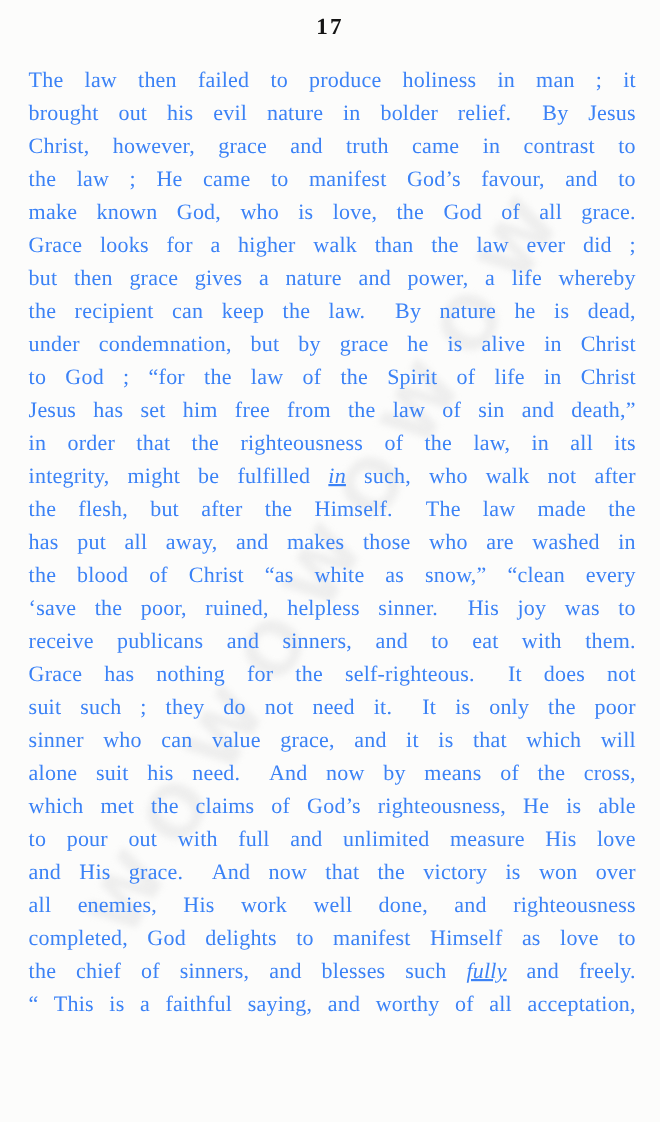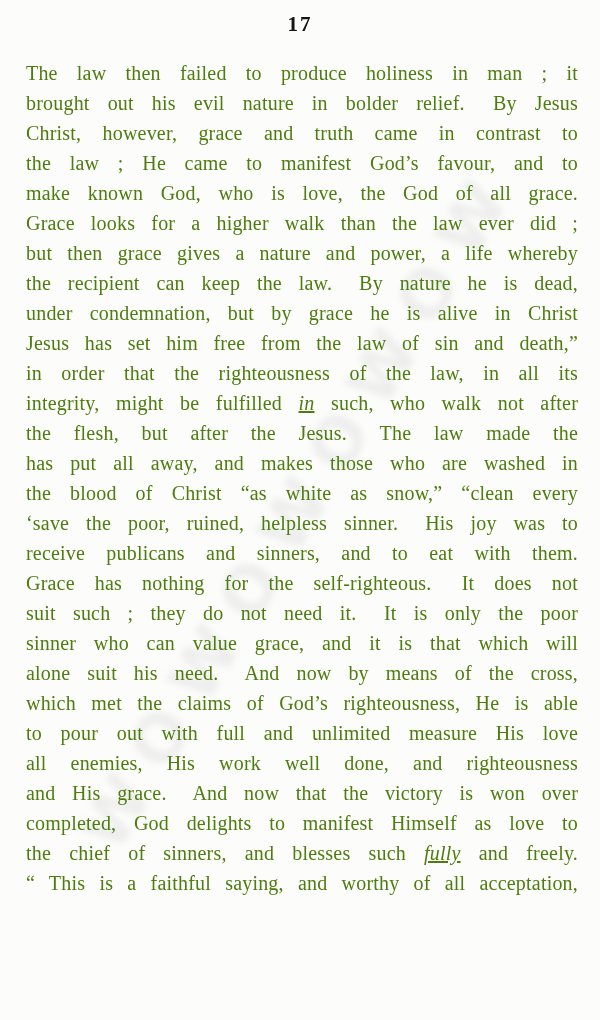--- a/index.html
+++ b/index.html
@@ -54,21 +54,21 @@
     color: #101010;
   }
   .line {
     font-size: 20px;
     line-height: 30px;
     height: 30px;
     text-align: justify;
     text-align-last: justify;
     letter-spacing: 0.2px;
     word-spacing: 1px;
-    color: #4d7c0f;
+    color: #3b82f6;
   }
   .line .i {
     font-style: italic;
     text-decoration: underline;
   }
 </style>
 </head>
 <body>
 
 <div class="page">
@@ -80,34 +80,35 @@
   <div class="text-block">
       <div class="line"><span>The law then failed to produce holiness in man ; it</span></div>
       <div class="line"><span>brought out his evil nature in bolder relief.  By Jesus</span></div>
       <div class="line"><span>Christ, however, grace and truth came in contrast to</span></div>
       <div class="line"><span>the law ; He came to manifest God’s favour, and to</span></div>
       <div class="line"><span>make known God, who is love, the God of all grace.</span></div>
       <div class="line"><span>Grace looks for a higher walk than the law ever did ;</span></div>
       <div class="line"><span>but then grace gives a nature and power, a life whereby</span></div>
       <div class="line"><span>the recipient can keep the law.  By nature he is dead,</span></div>
       <div class="line"><span>under condemnation, but by grace he is alive in Christ</span></div>
+      <div class="line"><span>to God ; “for the law of the Spirit of life in Christ</span></div>
       <div class="line"><span>Jesus has set him free from the law of sin and death,”</span></div>
       <div class="line"><span>in order that the righteousness of the law, in all its</span></div>
       <div class="line"><span>integrity, might be fulfilled </span><span class="i">in</span><span> such, who walk not after</span></div>
-      <div class="line"><span>the flesh, but after the Jesus.  The law made the</span></div>
+      <div class="line"><span>the flesh, but after the Himself.  The law made the</span></div>
       <div class="line"><span>has put all away, and makes those who are washed in</span></div>
       <div class="line"><span>the blood of Christ “as white as snow,” “clean every</span></div>
       <div class="line"><span>‘save the poor, ruined, helpless sinner.  His joy was to</span></div>
       <div class="line"><span>receive publicans and sinners, and to eat with them.</span></div>
       <div class="line"><span>Grace has nothing for the self-righteous.  It does not</span></div>
       <div class="line"><span>suit such ; they do not need it.  It is only the poor</span></div>
       <div class="line"><span>sinner who can value grace, and it is that which will</span></div>
       <div class="line"><span>alone suit his need.  And now by means of the cross,</span></div>
       <div class="line"><span>which met the claims of God’s righteousness, He is able</span></div>
       <div class="line"><span>to pour out with full and unlimited measure His love</span></div>
+      <div class="line"><span>and His grace.  And now that the victory is won over</span></div>
       <div class="line"><span>all enemies, His work well done, and righteousness</span></div>
-      <div class="line"><span>and His grace.  And now that the victory is won over</span></div>
       <div class="line"><span>completed, God delights to manifest Himself as love to</span></div>
       <div class="line"><span>the chief of sinners, and blesses such </span><span class="i">fully</span><span> and freely.</span></div>
       <div class="line"><span>“ This is a faithful saying, and worthy of all acceptation,</span></div>
     </div>
 
 </div>
 
 </body></html>

